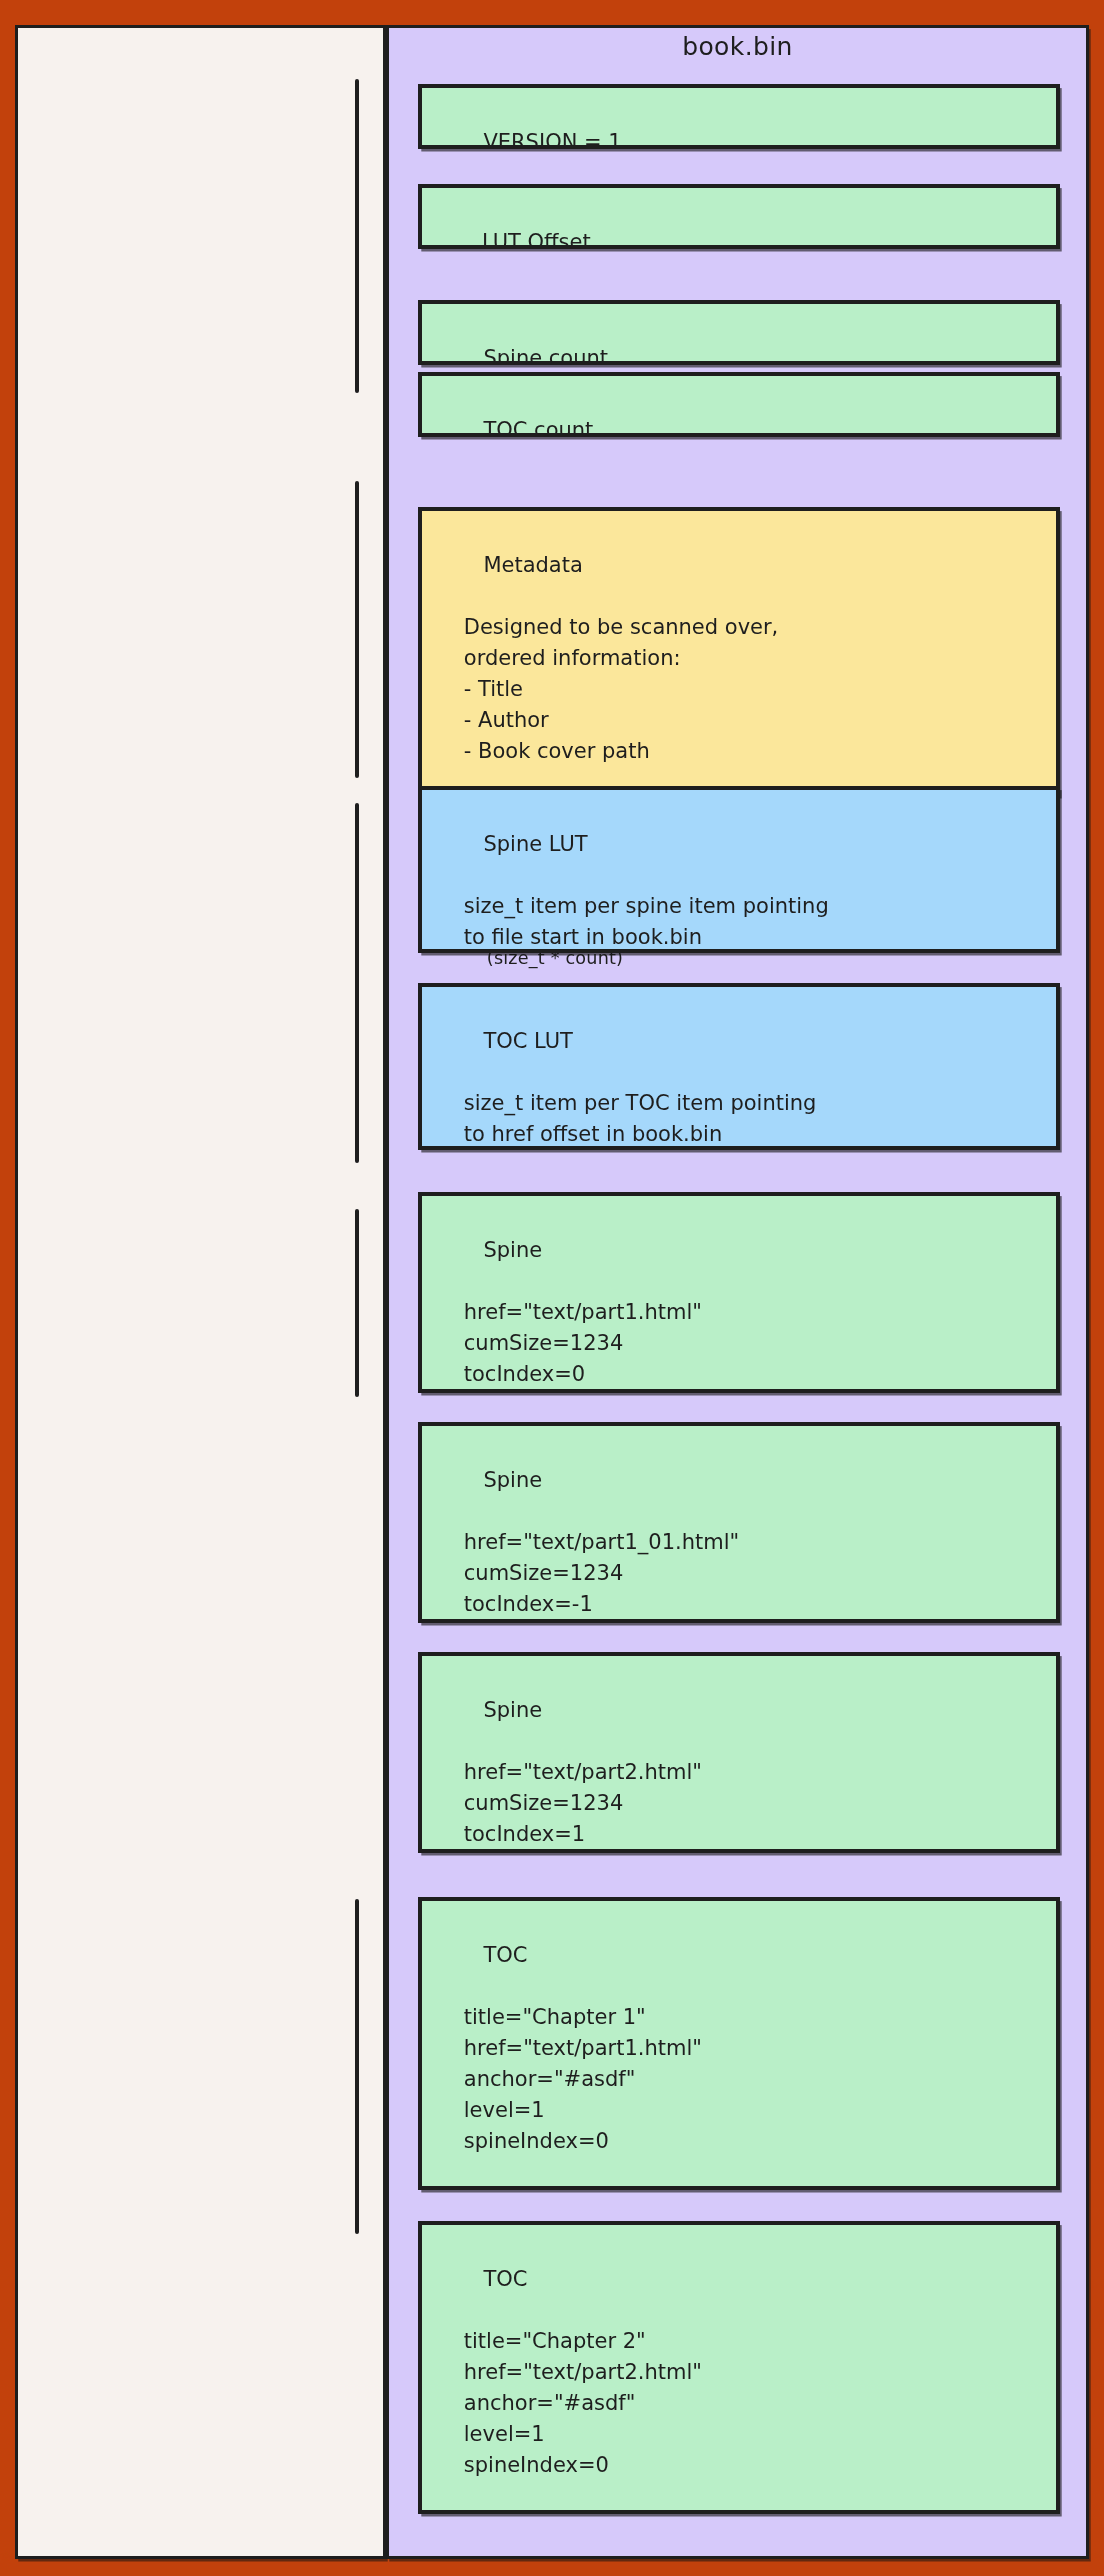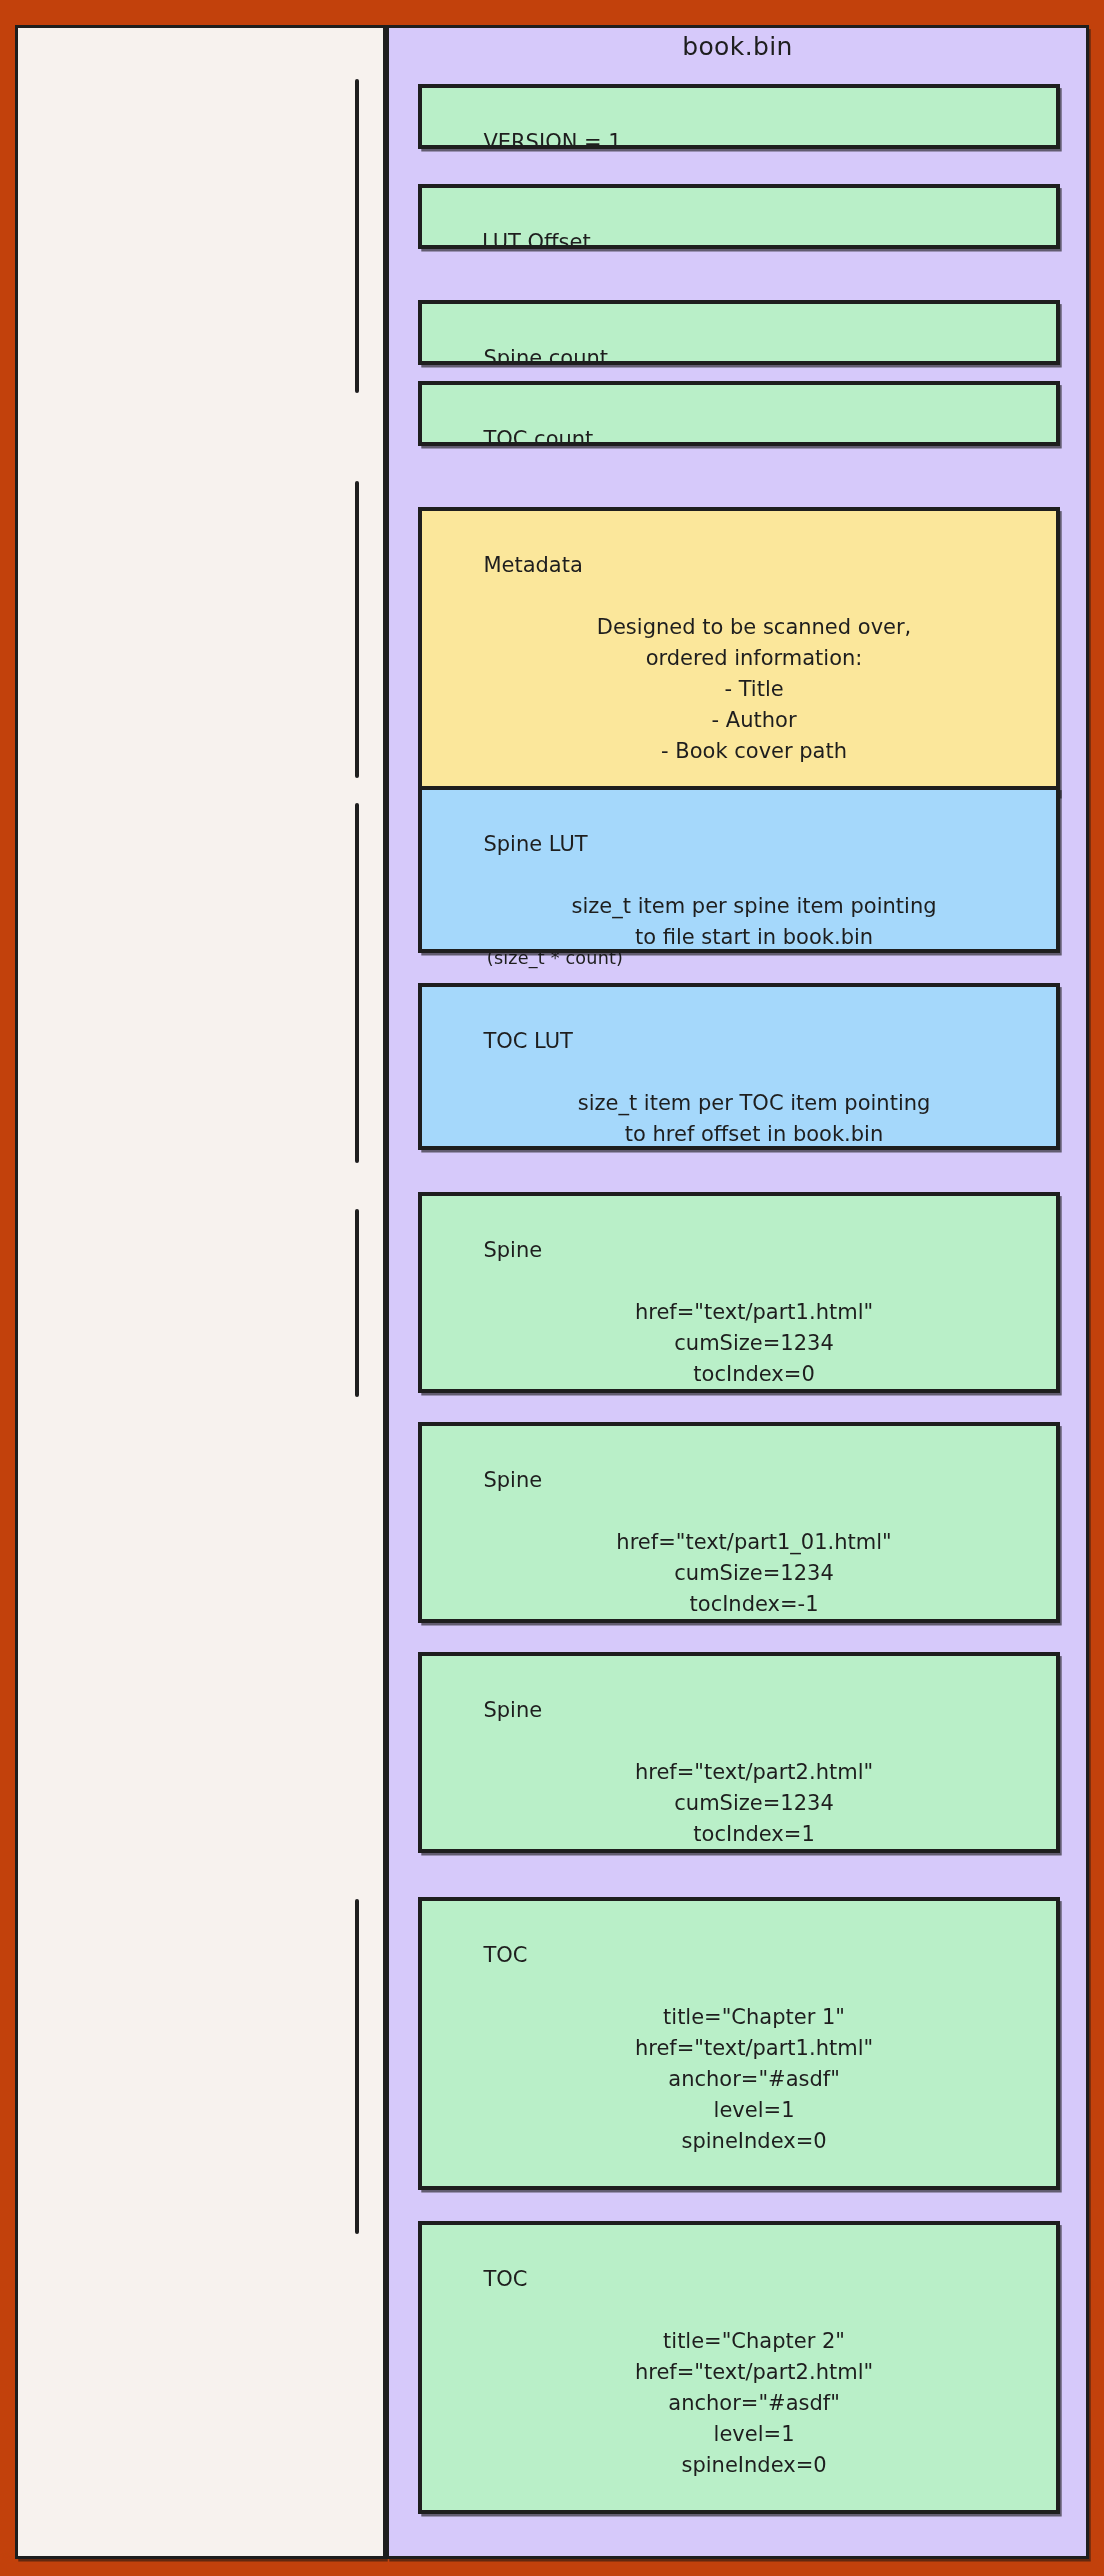--- a/index.html
+++ b/index.html
@@ -101,21 +101,20 @@
   .box.blue   { background: #a5d8fb; }
 
   .box .hdr {
     display: block;
     margin-left: 48px;
   }
   .box .body {
     display: block;
     padding-left: 28.4px;
     white-space: pre-line;
-    text-align: center;
   }
 </style>
 </head>
 <body>
 
 <div id="stage">
 
   <div class="panel" id="left-panel"></div>
 
   <div class="panel" id="right-panel"></div>
@@ -152,21 +151,21 @@
   <div class="box green" style="top:184px; height:65px;padding-left:12px;">
     <span class="hdr">LUT Offset</span>
     <span class="body"></span>
   </div>
 
   <div class="box green" style="top:300px; height:65px;">
     <span class="hdr">Spine count</span>
     <span class="body"></span>
   </div>
 
-  <div class="box green" style="top:381px; height:65px;">
+  <div class="box green" style="top:372px; height:65px;">
     <span class="hdr">TOC count</span>
     <span class="body"></span>
   </div>
 
   <div class="box yellow" style="top:507px; height:289px;">
     <span class="hdr">Metadata</span>
     <span class="body">Designed to be scanned over,
 ordered information:
     - Title
     - Author

